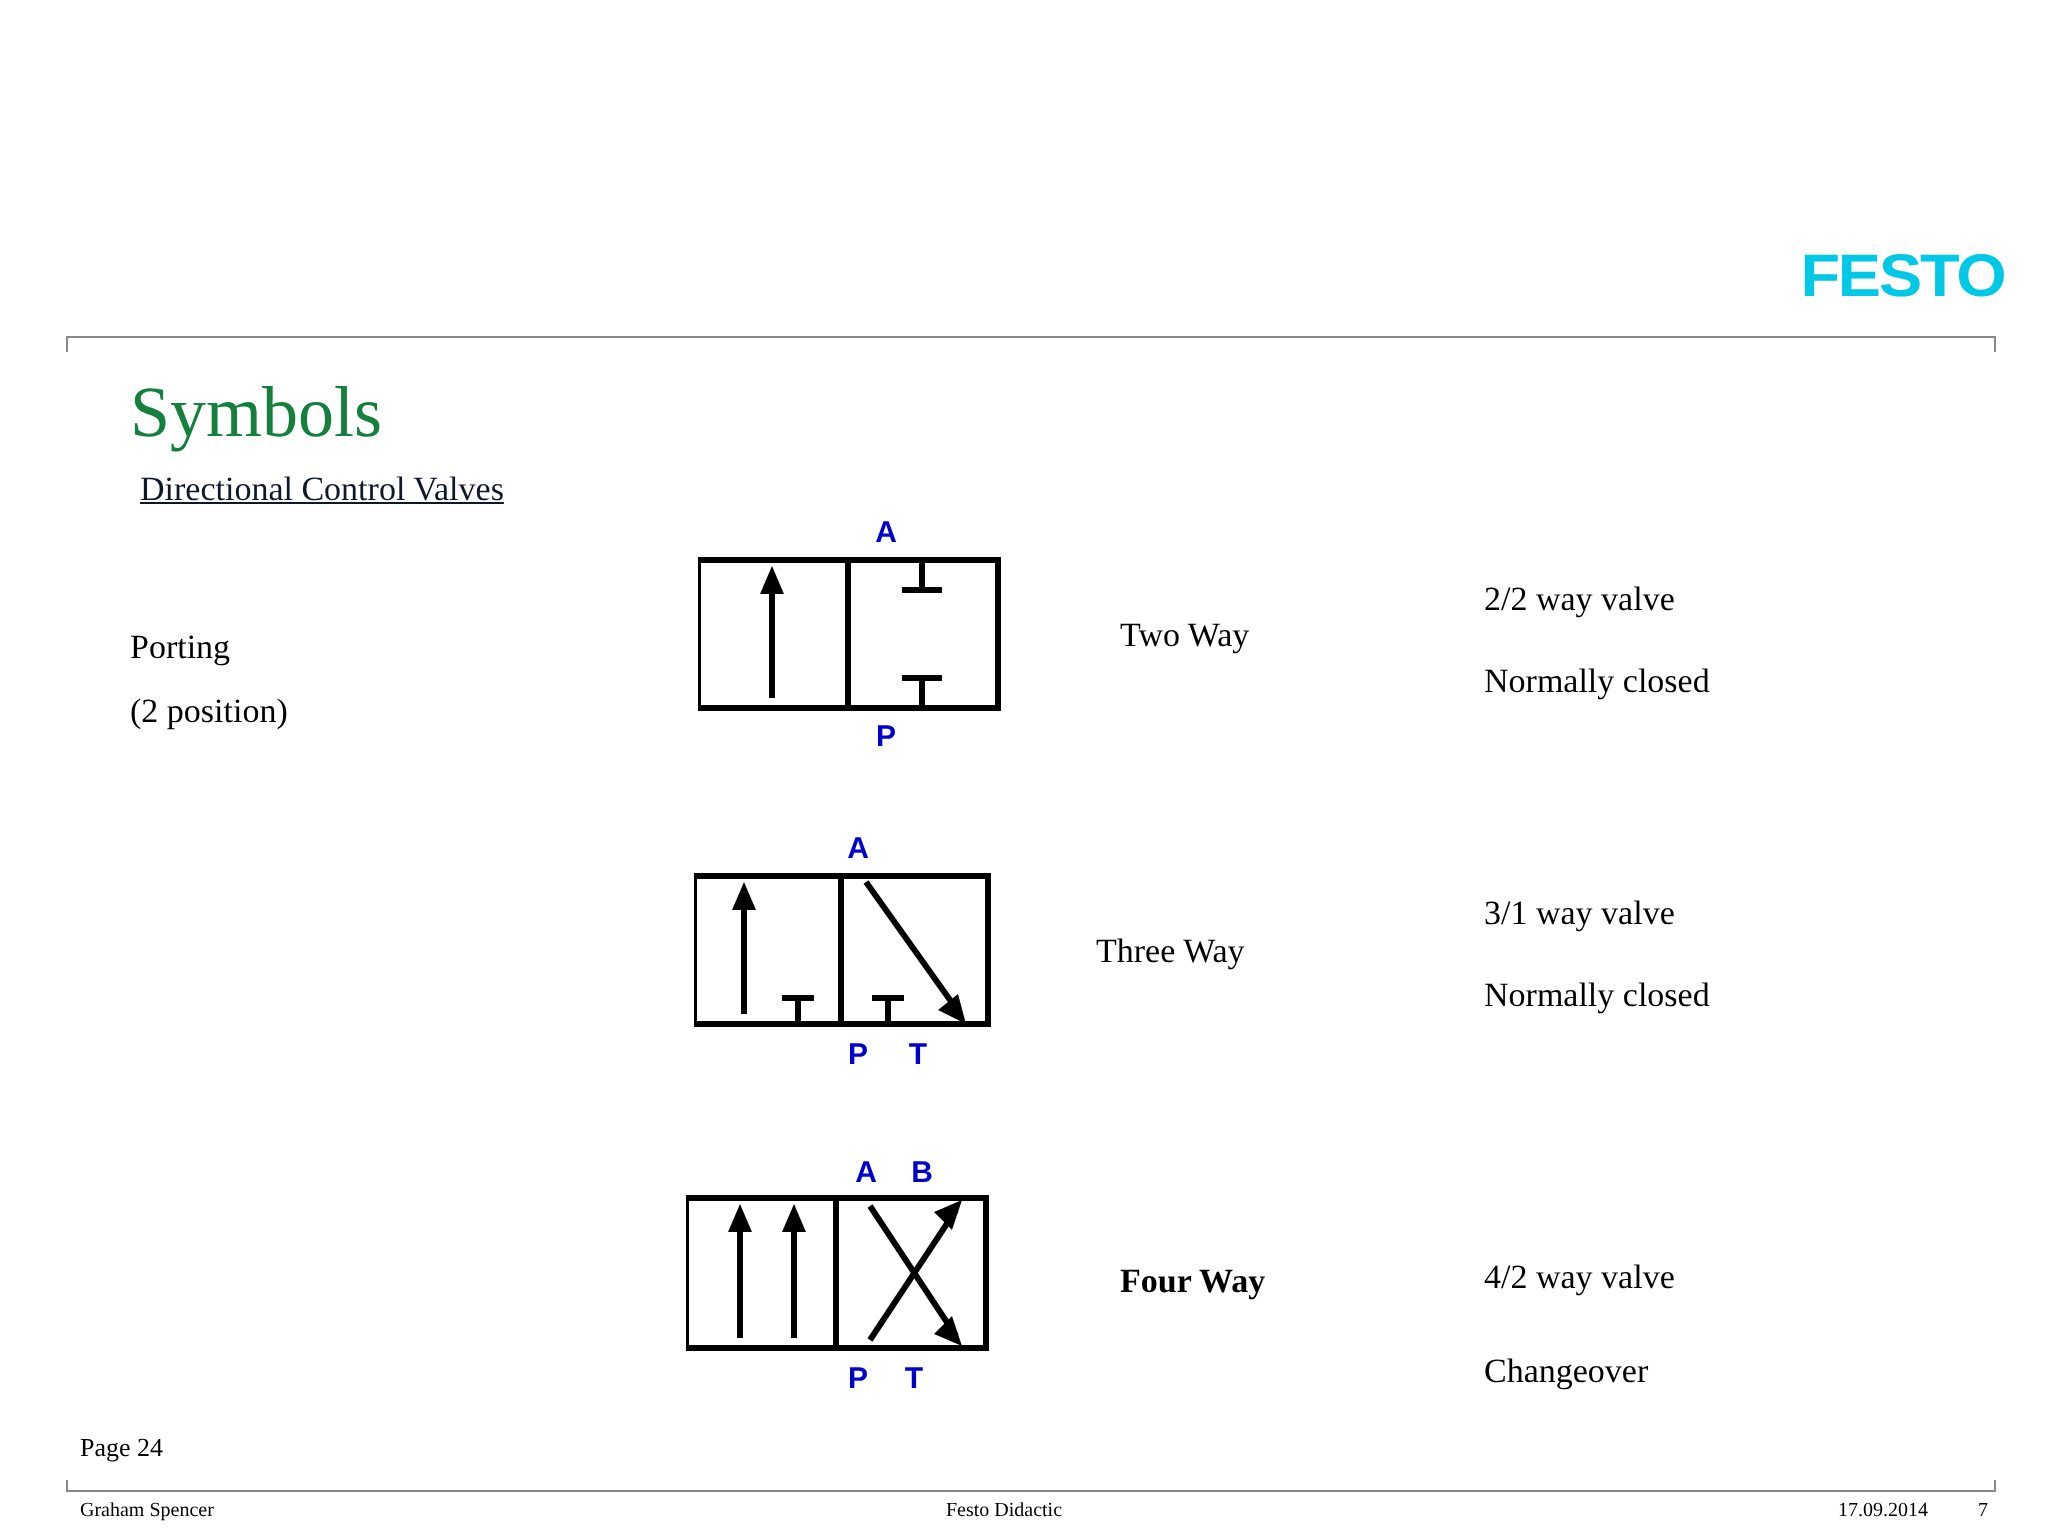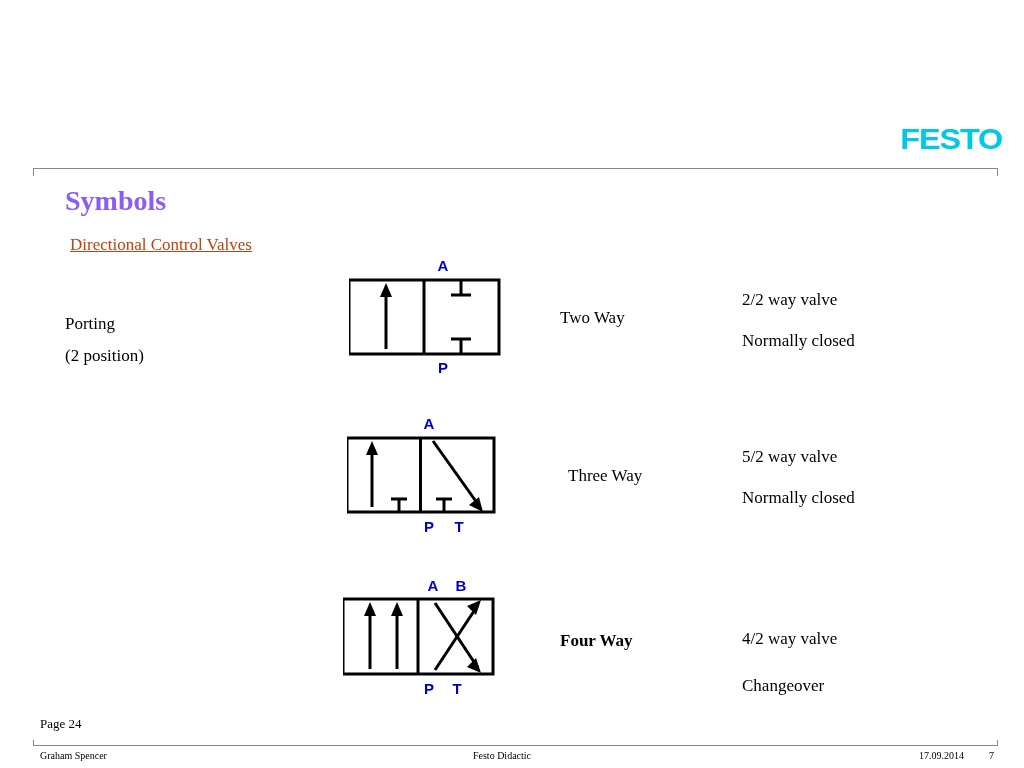--- a/index.html
+++ b/index.html
@@ -30,30 +30,30 @@
     width: 965px;
     border-top: 1px solid #888;
     border-left: 1px solid #888;
     border-right: 1px solid #888;
     height: 8px;
   }
   .title {
     position: absolute;
     top: 185px;
     left: 65px;
-    font-size: 28px;
-    color: #8b5cf6;
-    font-weight: 700;
+    font-size: 36px;
+    color: #15803d;
+    font-weight: 400;
   }
   .subtitle {
     position: absolute;
     top: 235px;
     left: 70px;
     font-size: 17px;
-    color: #c2410c;
+    color: #0f172a;
     text-decoration: underline;
   }
   .porting-line1 {
     position: absolute;
     top: 314px;
     left: 65px;
     font-size: 17px;
   }
   .porting-line2 {
     position: absolute;
@@ -61,21 +61,21 @@
     left: 65px;
     font-size: 17px;
   }
 
   .diag { position: absolute; }
 
   .dlabel1 { position:absolute; left:560px; top:308px; font-size:17px; }
   .dlabel2a{ position:absolute; left:742px; top:290px; font-size:17px; }
   .dlabel2b{ position:absolute; left:742px; top:331px; font-size:17px; }
 
-  .dlabel3 { position:absolute; left:568px; top:466px; font-size:17px; }
+  .dlabel3 { position:absolute; left:548px; top:466px; font-size:17px; }
   .dlabel4a{ position:absolute; left:742px; top:447px; font-size:17px; }
   .dlabel4b{ position:absolute; left:742px; top:488px; font-size:17px; }
 
   .dlabel5 { position:absolute; left:560px; top:631px; font-size:17px;font-weight:bold; }
   .dlabel6a{ position:absolute; left:742px; top:609px; font-size:17px;margin-top:20px; }
   .dlabel6b{ position:absolute; left:742px; top:650px; font-size:17px;margin-top:26px; }
 
   .page-num {
     position: absolute;
     left: 40px;
@@ -146,21 +146,21 @@
   <line x1="44" y1="86" x2="60" y2="86" stroke="#000" stroke-width="3"></line>
 
   <line x1="86" y1="28" x2="133" y2="94" stroke="#000" stroke-width="3"></line>
   <polygon points="136,99 122,92 132,84" fill="#000"></polygon>
   <line x1="97" y1="99" x2="97" y2="86" stroke="#000" stroke-width="3"></line>
   <line x1="89" y1="86" x2="105" y2="86" stroke="#000" stroke-width="3"></line>
   <text class="port-label" x="82" y="119" text-anchor="middle">P</text>
   <text class="port-label" x="112" y="119" text-anchor="middle">T</text>
 </svg>
 <div class="dlabel3">Three Way</div>
-<div class="dlabel4a">5/2 way valve</div>
+<div class="dlabel4a">3/1 way valve</div>
 <div class="dlabel4b">Normally closed</div>
 
 <svg class="diag" style="left:343px; top:575px;" width="160" height="125" viewBox="0 0 160 125">
   <text class="port-label" x="90" y="16" text-anchor="middle">A</text>
   <text class="port-label" x="118" y="16" text-anchor="middle">B</text>
   <rect x="0" y="24" width="150" height="75" fill="none" stroke="#000" stroke-width="3"></rect>
   <line x1="75" y1="24" x2="75" y2="99" stroke="#000" stroke-width="3"></line>
 
   <line x1="27" y1="94" x2="27" y2="34" stroke="#000" stroke-width="3"></line>
   <polygon points="27,27 21,41 33,41" fill="#000"></polygon>

